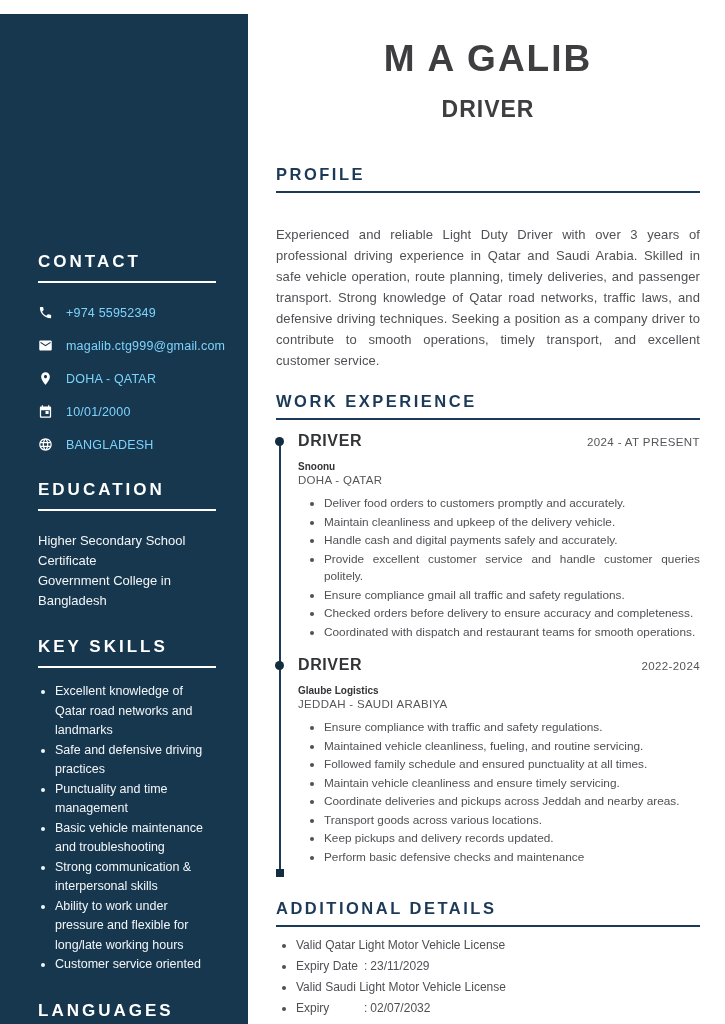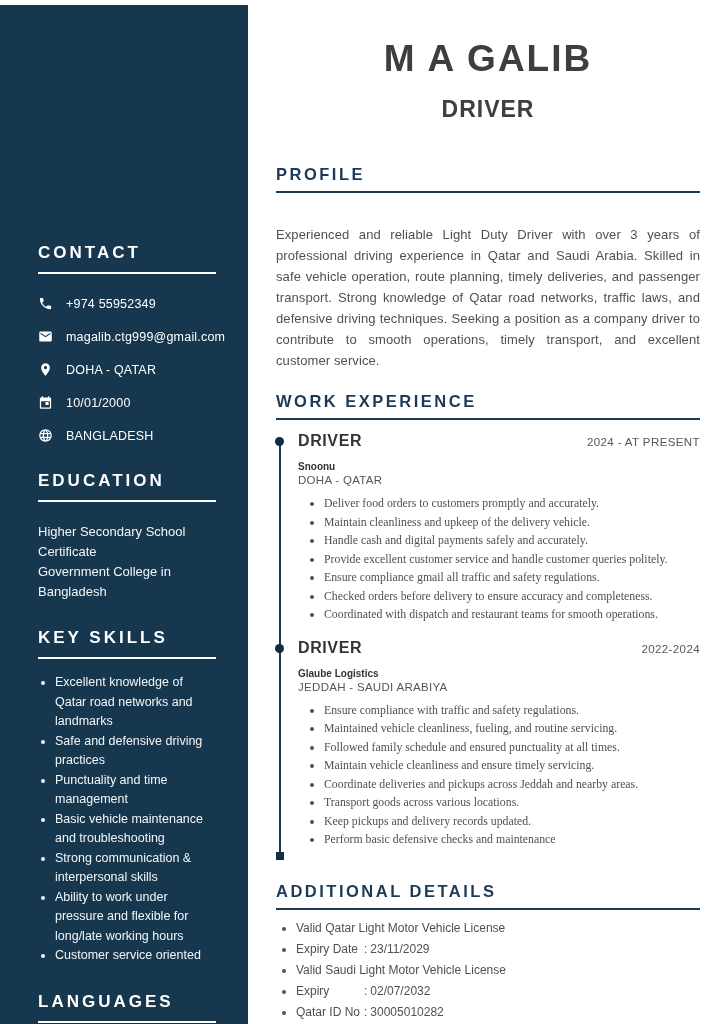--- a/index.html
+++ b/index.html
@@ -7,36 +7,36 @@
   body { font-family: "Liberation Sans", "DejaVu Sans", sans-serif; }
   .page {
     position: relative;
     width: 725px; height: 1024px;
     margin: 0 auto;
     background: #ffffff;
     overflow: hidden;
   }
   
   .sidebar {
-    position: absolute; left: 0; top: 5px; bottom: 0;
+    position: absolute; left: 0; top: 14px; bottom: 0;
     width: 248px;
     background: #17374E;
     color: #ffffff;
     padding: 238px 32px 20px 38px;
   }
   .sb-heading {
     font-size: 17px; font-weight: 700; letter-spacing: 3px;
     color: #ffffff;
   }
   .sb-rule { height: 2px; background: #ffffff; margin-top: 9px; }
   .contact-list { margin-top: 20px; }
   .contact-item { display: flex; align-items: center; margin-bottom: 14px; min-height: 19px; }
   .contact-item .cicon { width: 15px; height: 15px; flex: 0 0 15px; margin-right: 13px; }
   .contact-item .cicon svg { width: 15px; height: 15px; display: block; fill: #ffffff; }
-  .contact-item .ctext { font-size: 12.5px; letter-spacing: 0.2px; color: #ffffff; }
+  .contact-item .ctext { font-size: 12.5px; letter-spacing: 0.2px; color: #7dd3fc; }
   .edu-block { margin-top: 20px; }
   .edu-line { font-size: 13px; line-height: 20px; color: #f3f6f8; }
   .sb-section { margin-top: 26px; }
   ul.sb-list { margin-top: 14px; list-style: disc; padding-left: 17px; }
   ul.sb-list li { font-size: 12.5px; line-height: 19.5px; color: #f3f6f8; margin-bottom: 0; }
   
   .main { position: absolute; left: 248px; top: 0; right: 0; bottom: 0; padding: 0 25px 16px 28px; }
   .name-block { text-align: center; margin-top: 38px; }
   .person-name { font-size: 37px; font-weight: 700; color: #3E3E40; letter-spacing: 2px; }
   .person-title { font-size: 23px; font-weight: 700; color: #3E3E40; letter-spacing: 1px; margin-top: 16px; }
@@ -54,21 +54,21 @@
   .tl-line { position: absolute; left: 3px; top: 12px; bottom: 2px; width: 2px; background: #1C3A57; }
   .tl-end { position: absolute; left: 0; bottom: -2px; width: 8px; height: 8px; background: #142C3F; }
   .job { position: relative; }
   .job + .job { margin-top: 15px; }
   .tl-dot { position: absolute; left: -23px; top: 5px; width: 9px; height: 9px; border-radius: 50%; background: #142C3F; }
   .job-head { display: flex; justify-content: space-between; align-items: baseline; }
   .job-title { font-size: 16px; font-weight: 700; color: #333436; letter-spacing: 0.6px; }
   .job-dates { font-size: 11.5px; color: #55565A; letter-spacing: 0.4px; }
   .job-company { font-size: 10px; font-weight: 700; color: #333436; margin-top: 11px; }
   .job-location { font-size: 11.5px; color: #55565A; margin-top: 2px; letter-spacing: 0.3px; }
-  ul.job-bullets { margin-top: 9px; padding-left: 26px; list-style: disc; font-family: Liberation Serif, serif; }
+  ul.job-bullets { margin-top: 9px; padding-left: 26px; list-style: disc; }
   ul.job-bullets li { font-size: 11.8px; line-height: 17.5px; color: #4F5054; text-align: justify; margin-bottom: 1px; }
   .details-section { margin-top: 24px; }
   ul.details-list { margin-top: 11px; padding-left: 20px; list-style: disc; }
   ul.details-list li { font-size: 12px; line-height: 15px; color: #4F5054; margin-bottom: 6px; }
   ul.details-list li .kv-label { display: inline-block; }
   ul.details-list li.kv .kv-label { width: 68px; }
   ul.details-list li.kv .kv-colon { padding-right: 3px; }
 </style>
 </head>
 <body>

